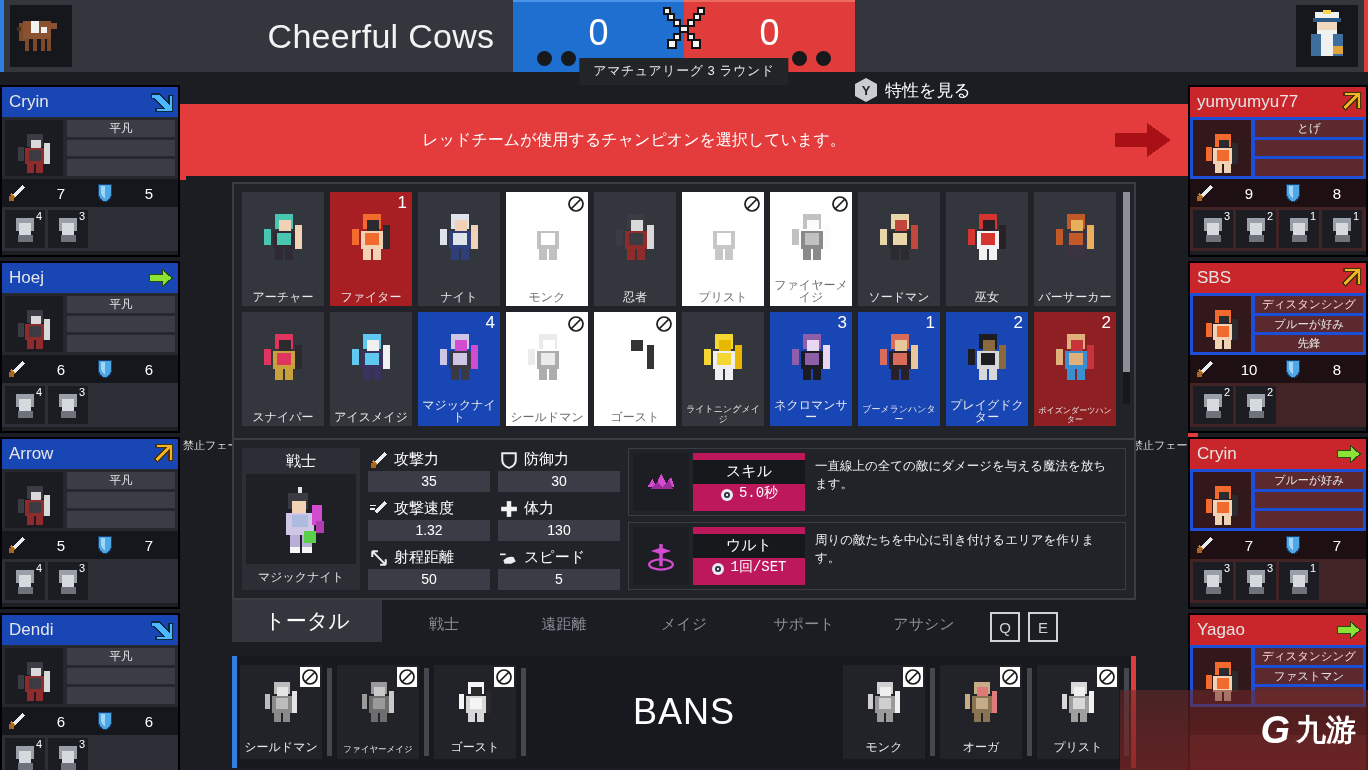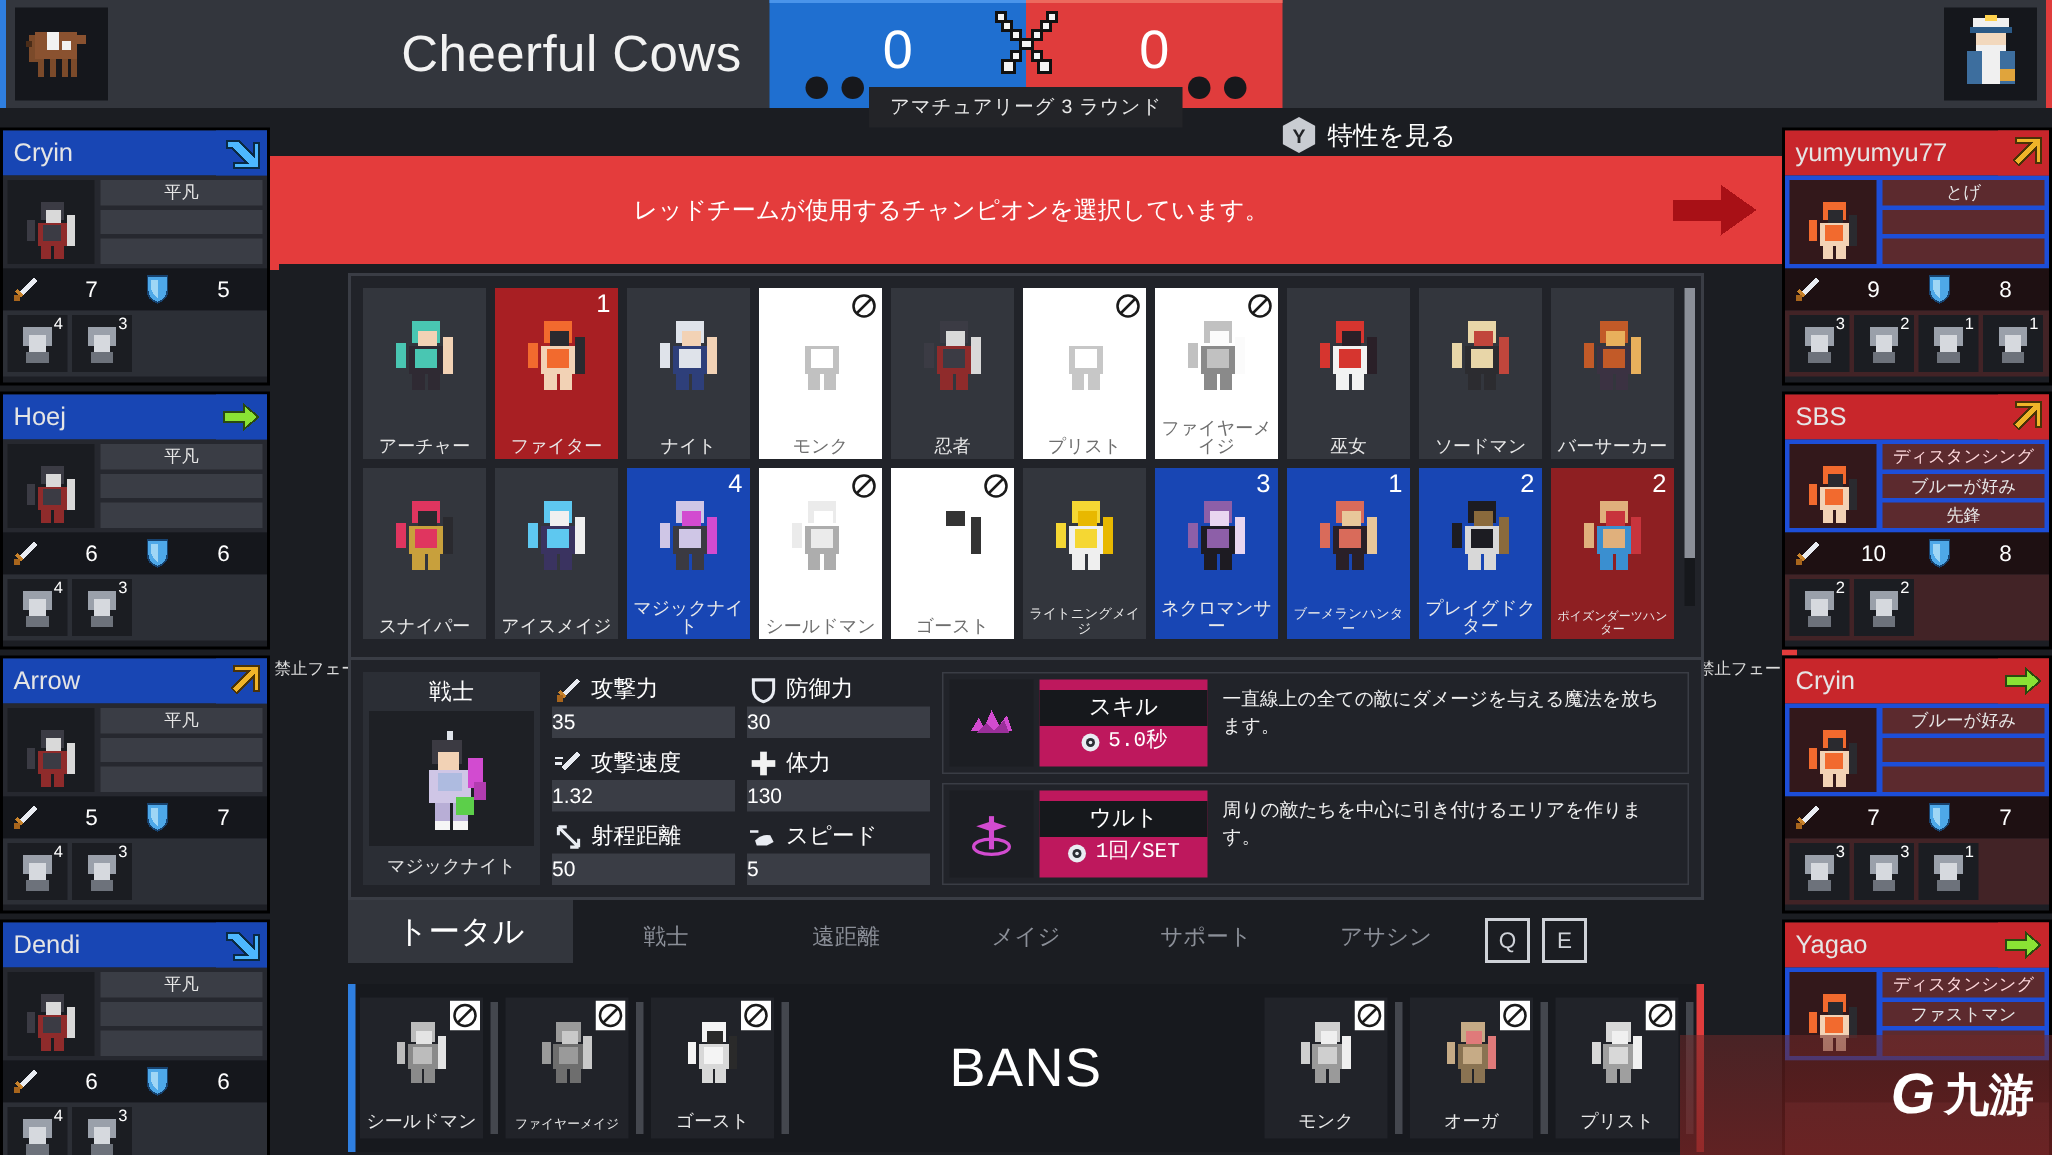--- a/index.html
+++ b/index.html
@@ -105,21 +105,21 @@
 
   
   .stats-panel { width:904px; background:#212329; border:2px solid #3a3d45; border-top:none; padding:8px; display:flex; gap:8px; }
   .unit-card { width:118px; background:#2b2e35; display:flex; flex-direction:column; }
   .unit-role { height:26px; display:flex; align-items:center; justify-content:center; font-size:15px; color:#fff; background:#2b2e35; }
   .unit-art { flex:1; background:#1e2025; margin:0 4px; display:flex; align-items:center; justify-content:center; font-size:52px; }
   .unit-name { height:26px; display:flex; align-items:center; justify-content:center; font-size:12px; color:#e2e2e2; }
   .stat-col { width:122px; display:flex; flex-direction:column; gap:5px; }
   .stat-box { flex:1; display:flex; flex-direction:column; }
   .stat-label { display:flex; align-items:center; gap:6px; font-size:15px; color:#fff; height:23px; padding-left:2px; }
-  .stat-value { background:#3a3d45; text-align:left; font-size:14px; color:#fff; padding:2px 0 3px; }
+  .stat-value { background:#3a3d45; text-align:center; font-size:14px; color:#fff; padding:2px 0 3px; }
   .skills-col { flex:1; display:flex; flex-direction:column; gap:6px; }
   .skill-row { flex:1; display:flex; background:#212329; border:1px solid #3a3d45; }
   .skill-icon { width:56px; margin:4px; background:#1c1e23; display:flex; align-items:center; justify-content:center; font-size:30px; }
   .skill-meta { width:112px; display:flex; flex-direction:column; justify-content:center; gap:0; background:#be185d; margin:4px 0;font-family:Liberation Mono, monospace; }
   .skill-title { background:#16181c; text-align:center; font-size:15px; color:#fff; padding:2px 0 3px; }
   .skill-cd { display:flex; align-items:flex-end; justify-content:center; gap:5px; font-size:14px; color:#fff; padding-bottom:2px; }
   .skill-desc { flex:1; font-size:12.5px; color:#f0f0f0; padding:9px 10px; line-height:1.4; }
 
   
   .tabs { width:904px; height:42px; display:flex; align-items:flex-end; gap:4px; padding-top:2px; }
@@ -918,46 +918,46 @@
                   <rect x="13" y="19" width="4" height="5" fill="#6e6e6e"></rect>
                   <rect x="18" y="7" width="3" height="12" fill="#c9c9c9"></rect>
                   <rect x="3" y="9" width="3" height="8" fill="#9a9a9a"></rect>
                 </svg>
               </div>
               <div class="cname ">ファイヤーメイジ</div>
             </div>
             <div class="champ ">
               <div class="art">
                 <svg class="pix" width="50" height="54" viewBox="0 0 24 26" shape-rendering="crispEdges">
+                  <rect x="8" y="2" width="9" height="7" fill="#e8d6a8"></rect>
+                  <rect x="10" y="5" width="6" height="5" fill="#c1463c"></rect>
+                  <rect x="7" y="10" width="11" height="9" fill="#2c2c30"></rect>
+                  <rect x="9" y="11" width="7" height="6" fill="#e8d6a8"></rect>
+                  <rect x="8" y="19" width="4" height="5" fill="#2c2c30"></rect>
+                  <rect x="13" y="19" width="4" height="5" fill="#2c2c30"></rect>
+                  <rect x="18" y="7" width="3" height="12" fill="#c1463c"></rect>
+                  <rect x="3" y="9" width="3" height="8" fill="#e8d6a8"></rect>
+                </svg>
+              </div>
+              <div class="cname ">ソードマン</div>
+            </div>
+            <div class="champ ">
+              <div class="art">
+                <svg class="pix" width="50" height="54" viewBox="0 0 24 26" shape-rendering="crispEdges">
                   <rect x="8" y="2" width="9" height="7" fill="#d6352f"></rect>
                   <rect x="10" y="5" width="6" height="5" fill="#2a2028"></rect>
                   <rect x="7" y="10" width="11" height="9" fill="#f2f2f2"></rect>
                   <rect x="9" y="11" width="7" height="6" fill="#d6352f"></rect>
                   <rect x="8" y="19" width="4" height="5" fill="#f2f2f2"></rect>
                   <rect x="13" y="19" width="4" height="5" fill="#f2f2f2"></rect>
                   <rect x="18" y="7" width="3" height="12" fill="#2a2028"></rect>
                   <rect x="3" y="9" width="3" height="8" fill="#d6352f"></rect>
                 </svg>
               </div>
               <div class="cname ">巫女</div>
-            </div>
-            <div class="champ ">
-              <div class="art">
-                <svg class="pix" width="50" height="54" viewBox="0 0 24 26" shape-rendering="crispEdges">
-                  <rect x="8" y="2" width="9" height="7" fill="#e8d6a8"></rect>
-                  <rect x="10" y="5" width="6" height="5" fill="#c1463c"></rect>
-                  <rect x="7" y="10" width="11" height="9" fill="#2c2c30"></rect>
-                  <rect x="9" y="11" width="7" height="6" fill="#e8d6a8"></rect>
-                  <rect x="8" y="19" width="4" height="5" fill="#2c2c30"></rect>
-                  <rect x="13" y="19" width="4" height="5" fill="#2c2c30"></rect>
-                  <rect x="18" y="7" width="3" height="12" fill="#c1463c"></rect>
-                  <rect x="3" y="9" width="3" height="8" fill="#e8d6a8"></rect>
-                </svg>
-              </div>
-              <div class="cname ">ソードマン</div>
             </div>
             <div class="champ ">
               <div class="art">
                 <svg class="pix" width="50" height="54" viewBox="0 0 24 26" shape-rendering="crispEdges">
                   <rect x="8" y="2" width="9" height="7" fill="#c25a28"></rect>
                   <rect x="10" y="5" width="6" height="5" fill="#e8b05c"></rect>
                   <rect x="7" y="10" width="11" height="9" fill="#3b3242"></rect>
                   <rect x="9" y="11" width="7" height="6" fill="#c25a28"></rect>
                   <rect x="8" y="19" width="4" height="5" fill="#3b3242"></rect>
                   <rect x="13" y="19" width="4" height="5" fill="#3b3242"></rect>

